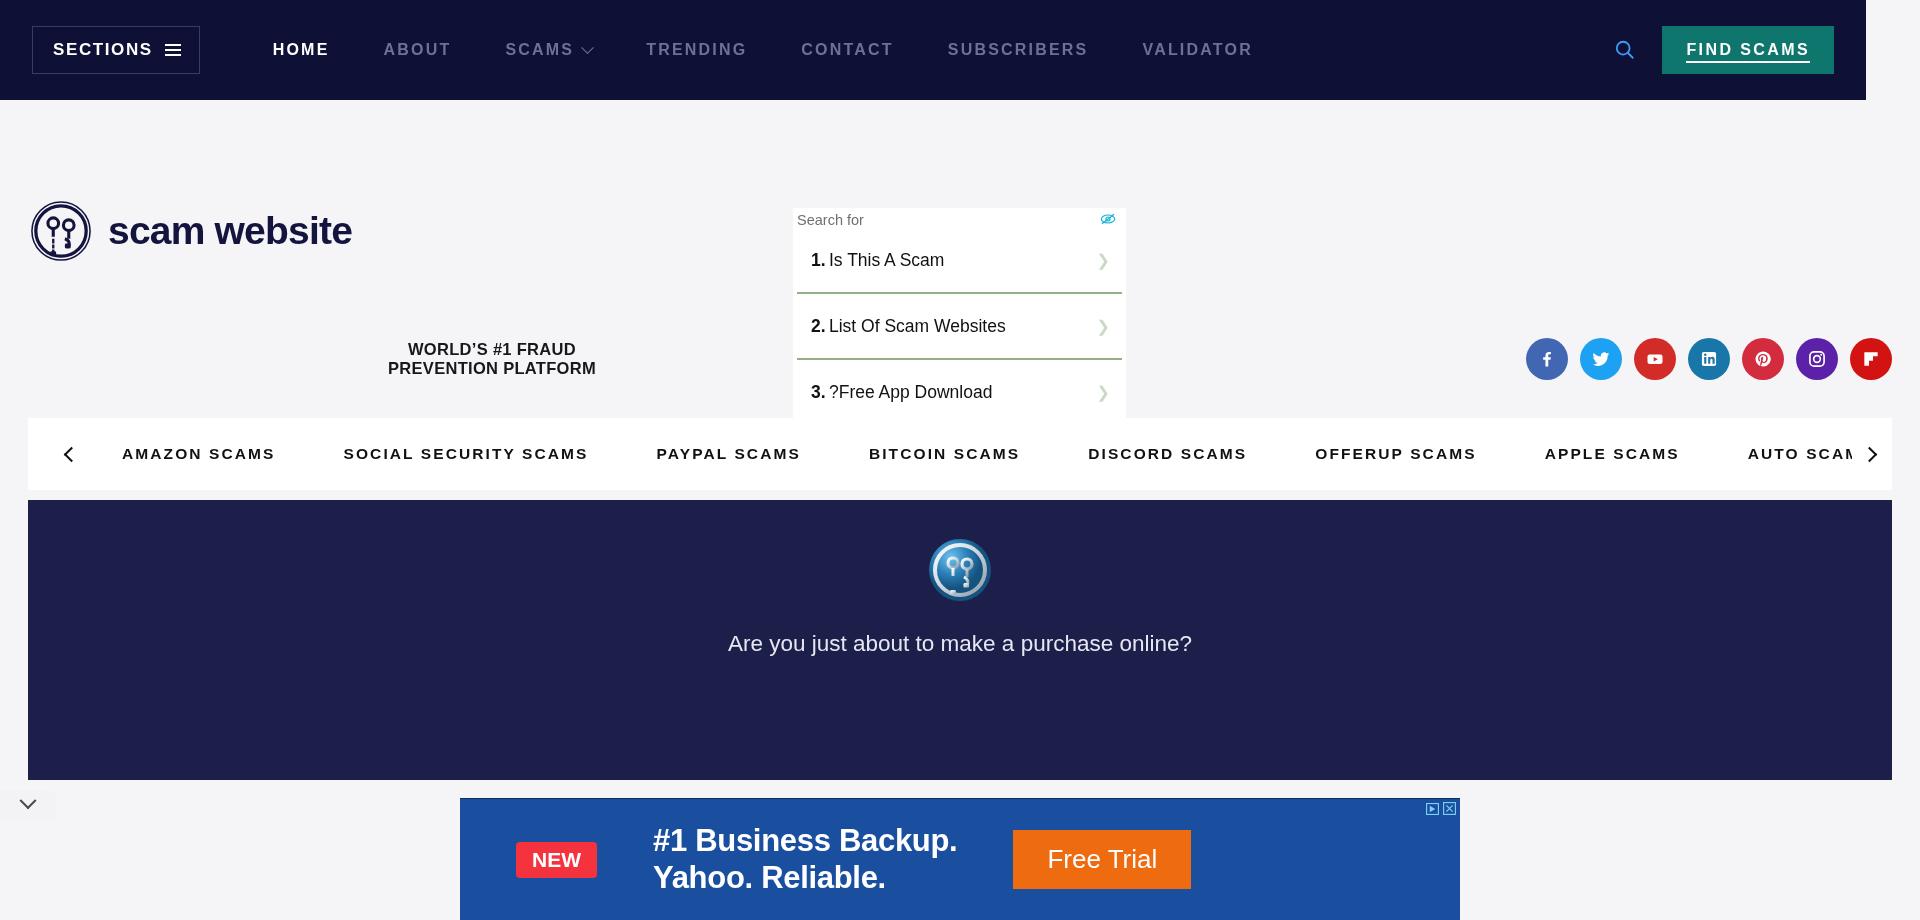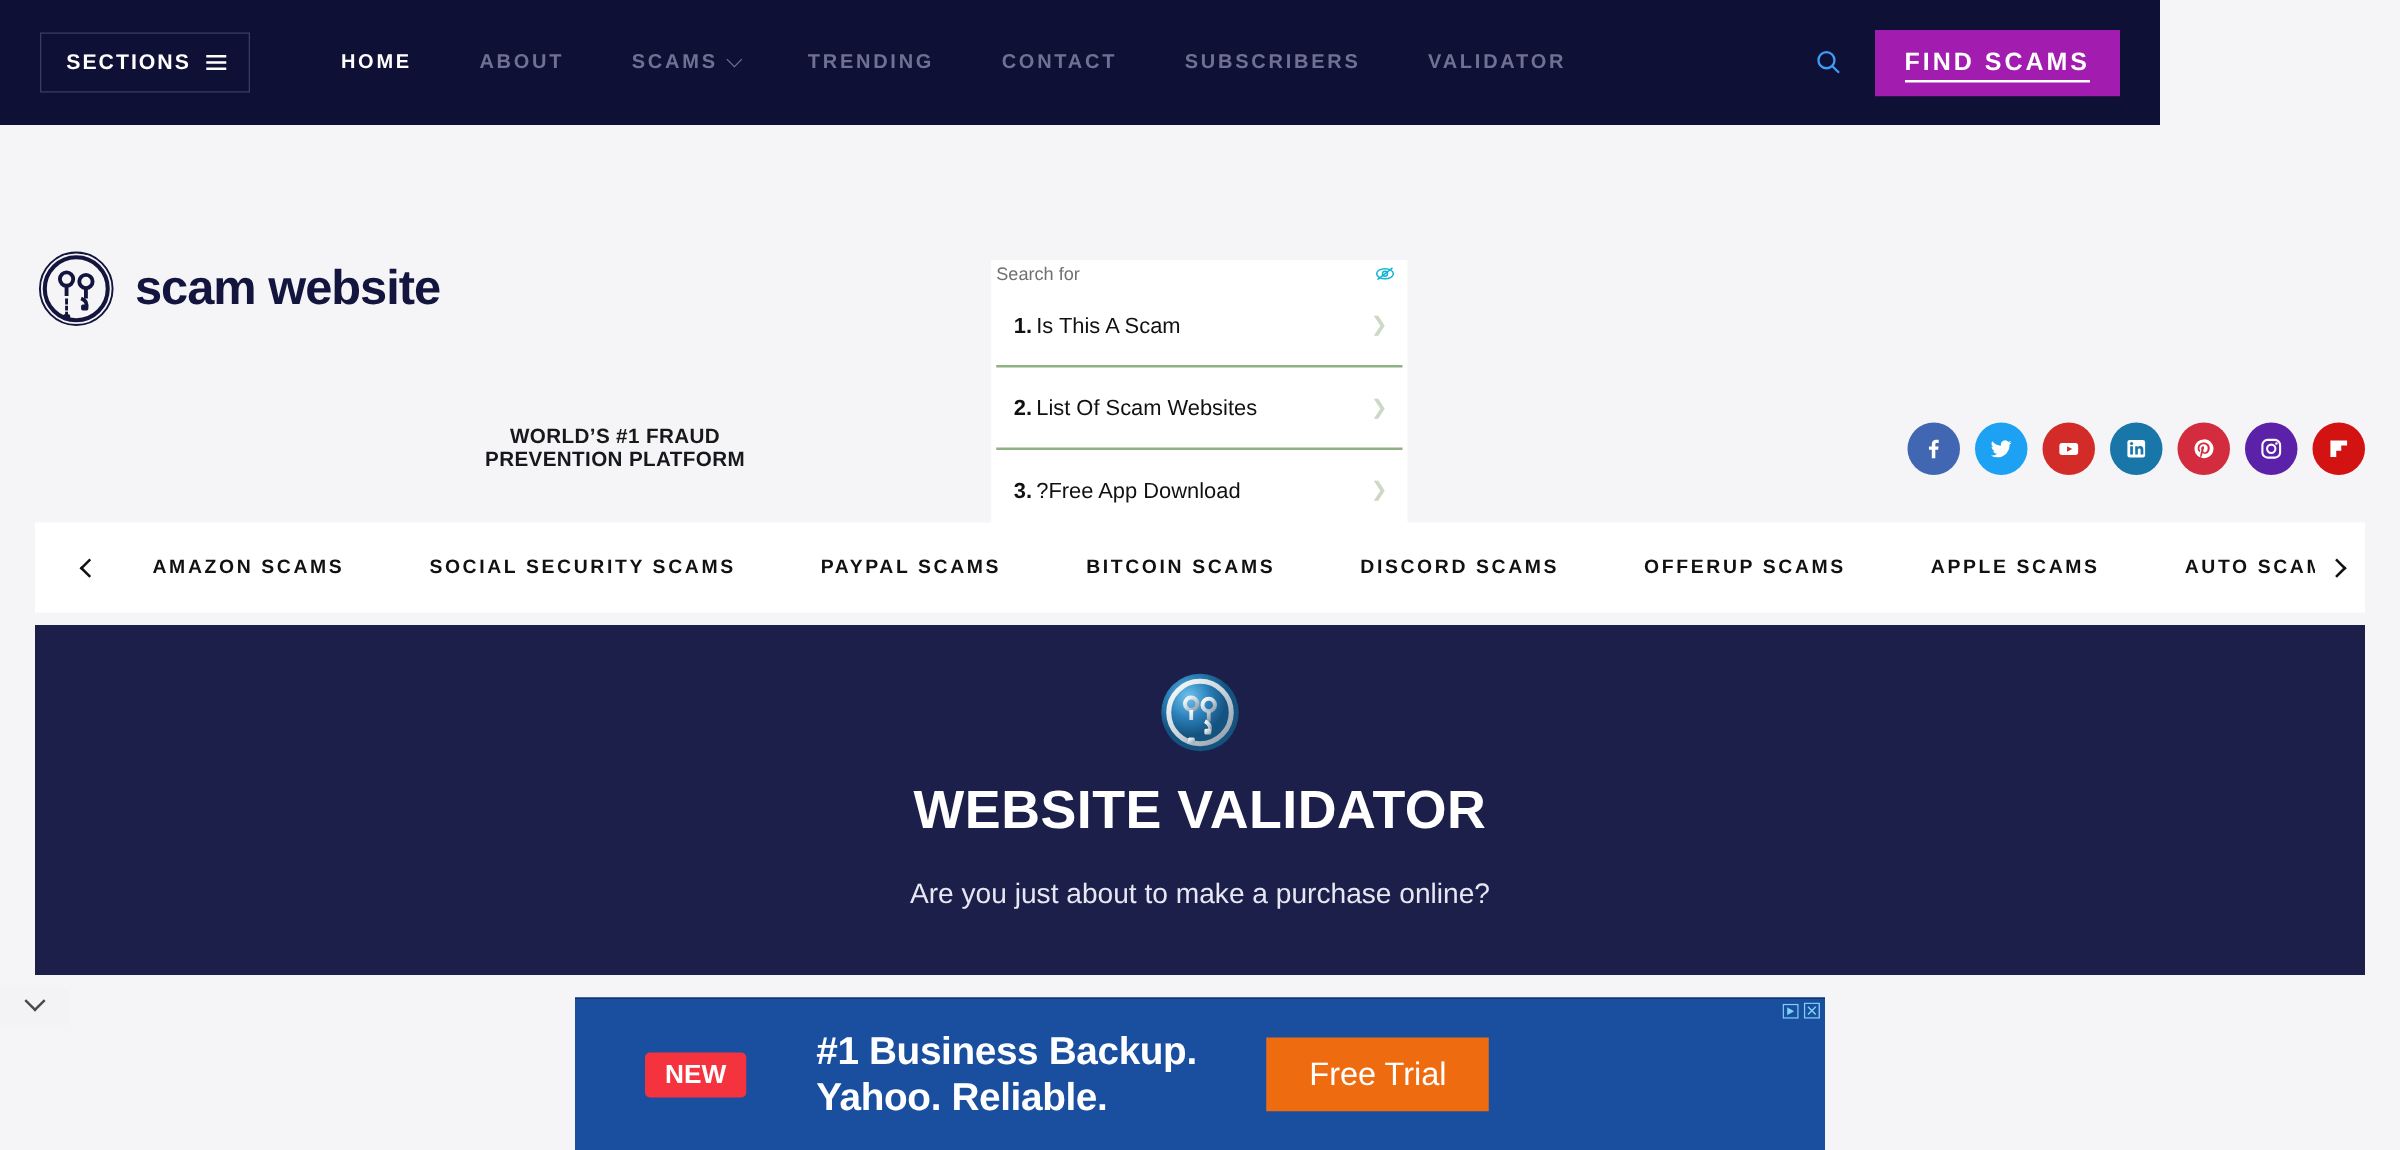--- a/index.html
+++ b/index.html
@@ -8,21 +8,21 @@
     width: 1920px; height: 920px;
     font-family: "Liberation Sans", sans-serif;
     background: #f5f5f7;
     overflow: hidden;
   }
   .page { position: relative; width: 1920px; height: 920px; }
 
   
   .topnav {
     position: absolute; top: 0; left: 0;
-    width: 1728px; height: 100px;
+    width: 1866px; height: 100px;
     background: #0f1035;
     display: flex; align-items: center;
   }
   .sections-btn {
     margin-left: 32px;
     border: 1px solid #3a3c63;
     color: #ffffff;
     font-size: 17px; font-weight: 700; letter-spacing: 1.6px;
     padding: 13px 18px 13px 20px;
     display: flex; align-items: center; gap: 12px;
@@ -43,22 +43,22 @@
   .chev-d {
     width: 9px; height: 9px; border-right: 1.6px solid #6f7194;
     border-bottom: 1.6px solid #6f7194; transform: rotate(45deg) translate(-2px,-2px);
   }
   .nav-right {
     margin-left: auto; display: flex; align-items: center; gap: 26px;
     margin-right: 32px;
   }
   .search-ico { width: 22px; height: 22px; cursor: pointer; }
   .find-btn {
-    background: #a21caf; color: #ffffff;
-    font-size: 20px; font-weight: 700; letter-spacing: 2.4px;
+    background: #0f766e; color: #ffffff;
+    font-size: 16px; font-weight: 700; letter-spacing: 2.4px;
     padding: 15px 24px; border: none; cursor: pointer;
     font-family: "Liberation Sans", sans-serif;
   }
   .find-btn span { border-bottom: 2px solid #ffffff; padding-bottom: 3px; }
 
   
   .masthead {
     position: absolute; top: 100px; left: 0;
     width: 1920px; height: 305px; background: #f5f5f7;
   }
@@ -391,21 +391,20 @@
       <circle cx="32" cy="32" r="31" fill="url(#hb)"></circle>
       <circle cx="32" cy="32" r="25" fill="none" stroke="url(#hm)" stroke-width="4"></circle>
       <circle cx="25" cy="25" r="5" fill="none" stroke="url(#hm)" stroke-width="3.2"></circle>
       <circle cx="39" cy="26" r="5" fill="none" stroke="url(#hm)" stroke-width="3.2"></circle>
       <path d="M25 30 L25 38 M39 31 L39 39" stroke="url(#hm)" stroke-width="3"></path>
       <path d="M25 40 l0 4 M25 45 l0 4 M25 50 l0 4" stroke="url(#hm)" stroke-width="2.2"></path>
       <path d="M36 39 q6 3 3 9" stroke="url(#hm)" stroke-width="3" fill="none"></path>
       <rect x="22.4" y="52" width="5.5" height="4.6" rx="1.2" fill="url(#hm)"></rect>
       <rect x="35.5" y="45" width="5.5" height="4.6" rx="1.2" fill="url(#hm)"></rect>
     </svg>
-    <div class="hero-title">WEBSITE VALIDATOR</div>
     <div class="hero-sub">
       <div>Are you just about to make a purchase online?</div>
     </div>
   </div>
 
   <div class="stickyad">
     <div class="new-badge">NEW</div>
     <div class="msp-copy">
       <div>#1 Business Backup.</div>
       <div>Yahoo. Reliable.</div>

